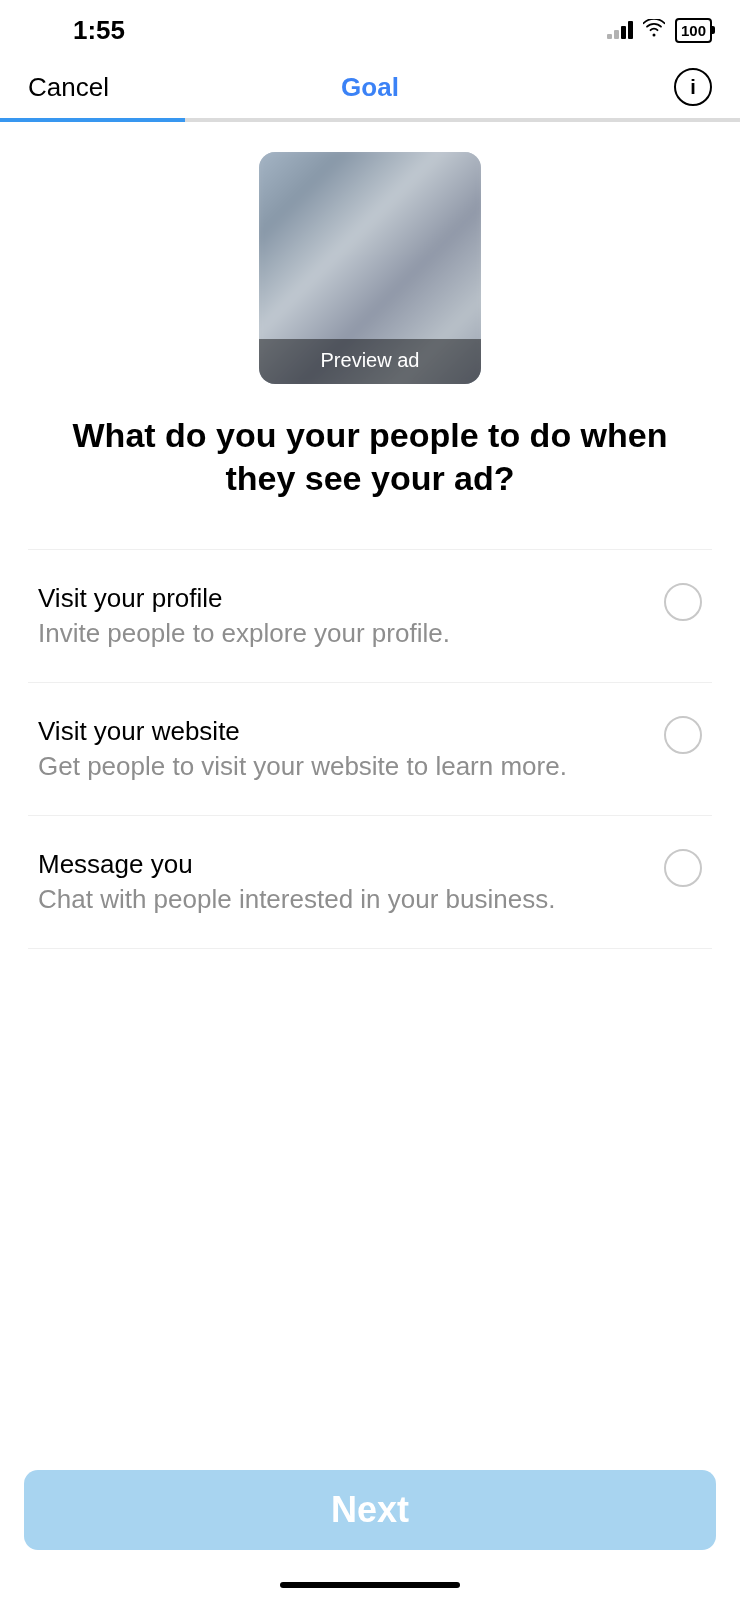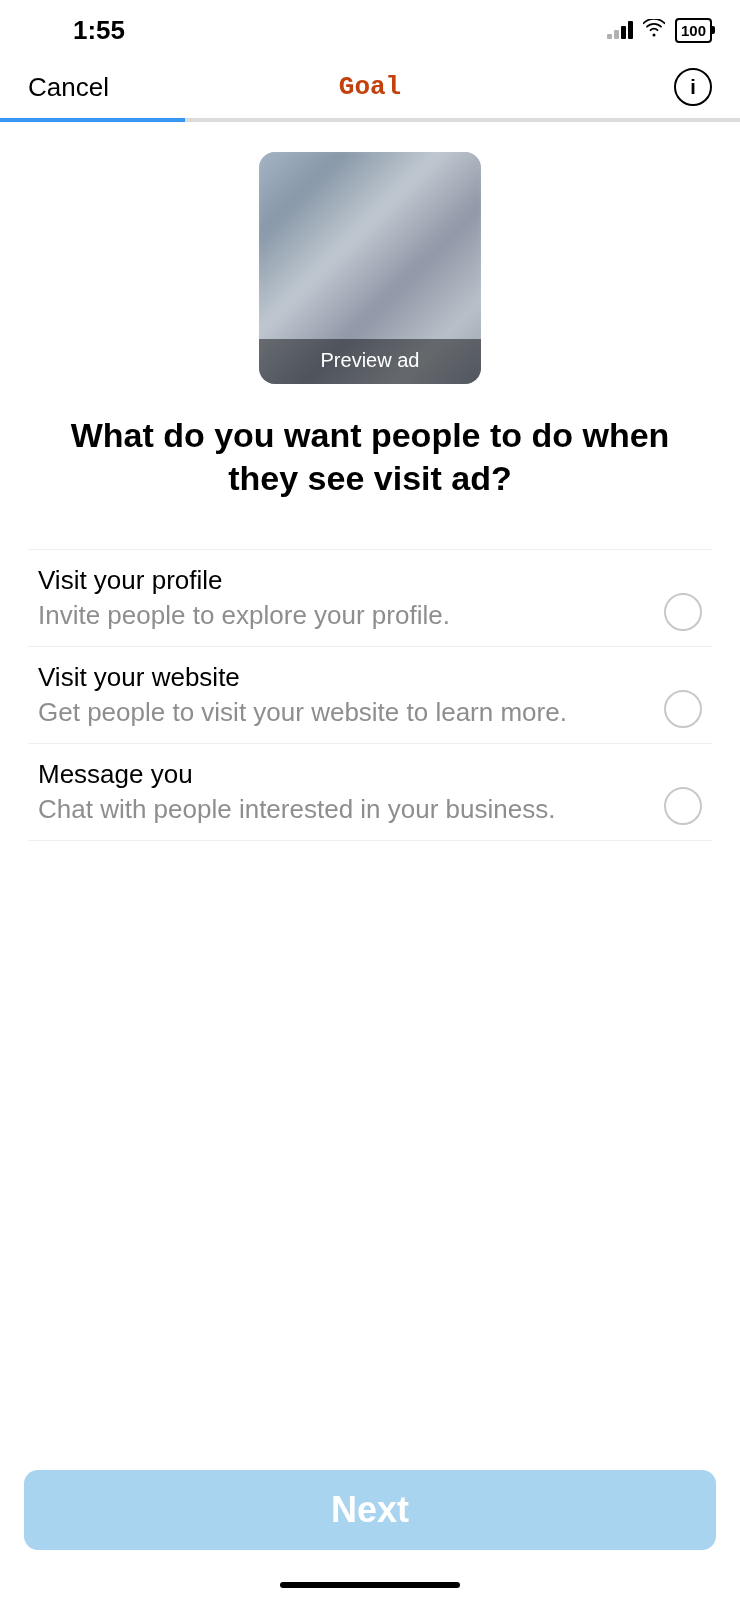--- a/index.html
+++ b/index.html
@@ -84,25 +84,24 @@
       position: relative;
     }
     .nav-cancel {
       font-size: 26px;
       color: #000;
       cursor: pointer;
     }
     .nav-title {
       font-size: 26px;
       font-weight: 700;
-      color: #c2410c;
+      color: #3b82f6;
       position: absolute;
       left: 50%;
       transform: translateX(-50%);
-      font-family: Liberation Mono, monospace;
     }
     .nav-info {
       width: 38px;
       height: 38px;
       border-radius: 50%;
       border: 2px solid #000;
       display: flex;
       align-items: center;
       justify-content: center;
       font-size: 20px;
@@ -175,23 +174,23 @@
       color: #000;
       line-height: 1.25;
     }
 
     
     .options-list {
       padding: 10px 28px;
     }
     .option-item {
       display: flex;
-      align-items: flex-end;
+      align-items: flex-start;
       justify-content: space-between;
-      padding: 15px 10px;
+      padding: 33px 10px;
       border-bottom: 1px solid #efefef;
       cursor: pointer;
     }
     .option-item:first-child {
       border-top: 1px solid #efefef;
     }
     .option-text {
       flex: 1;
     }
     .option-title {
@@ -290,21 +289,21 @@
 </div>
 
 <div class="preview-section">
   <div class="preview-ad-box">
     <div class="preview-ad-blur"></div>
     <div class="preview-ad-label">Preview ad</div>
   </div>
 </div>
 
 <div class="question-section">
-  <h1 class="question-text">What do you want people to do when they see visit ad?</h1>
+  <h1 class="question-text">What do you your people to do when they see your ad?</h1>
 </div>
 
 <div class="options-list">
 
   <div class="option-item">
     <div class="option-text">
       <div class="option-title">Visit your profile</div>
       <div class="option-desc">Invite people to explore your profile.</div>
     </div>
     <div class="radio-circle"></div>

